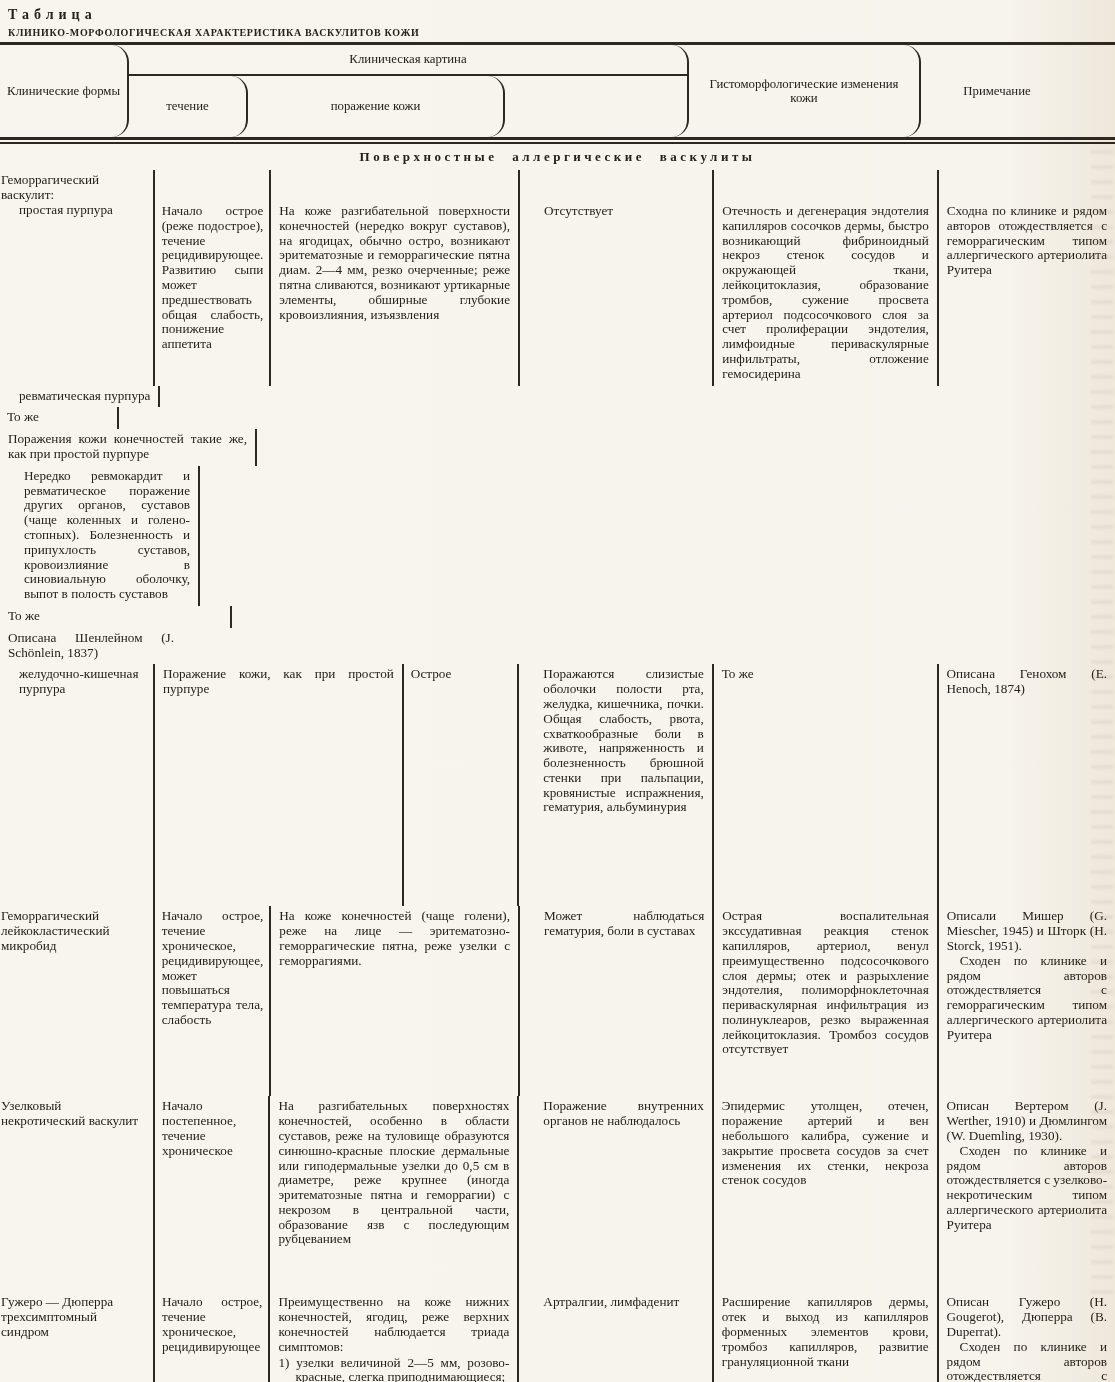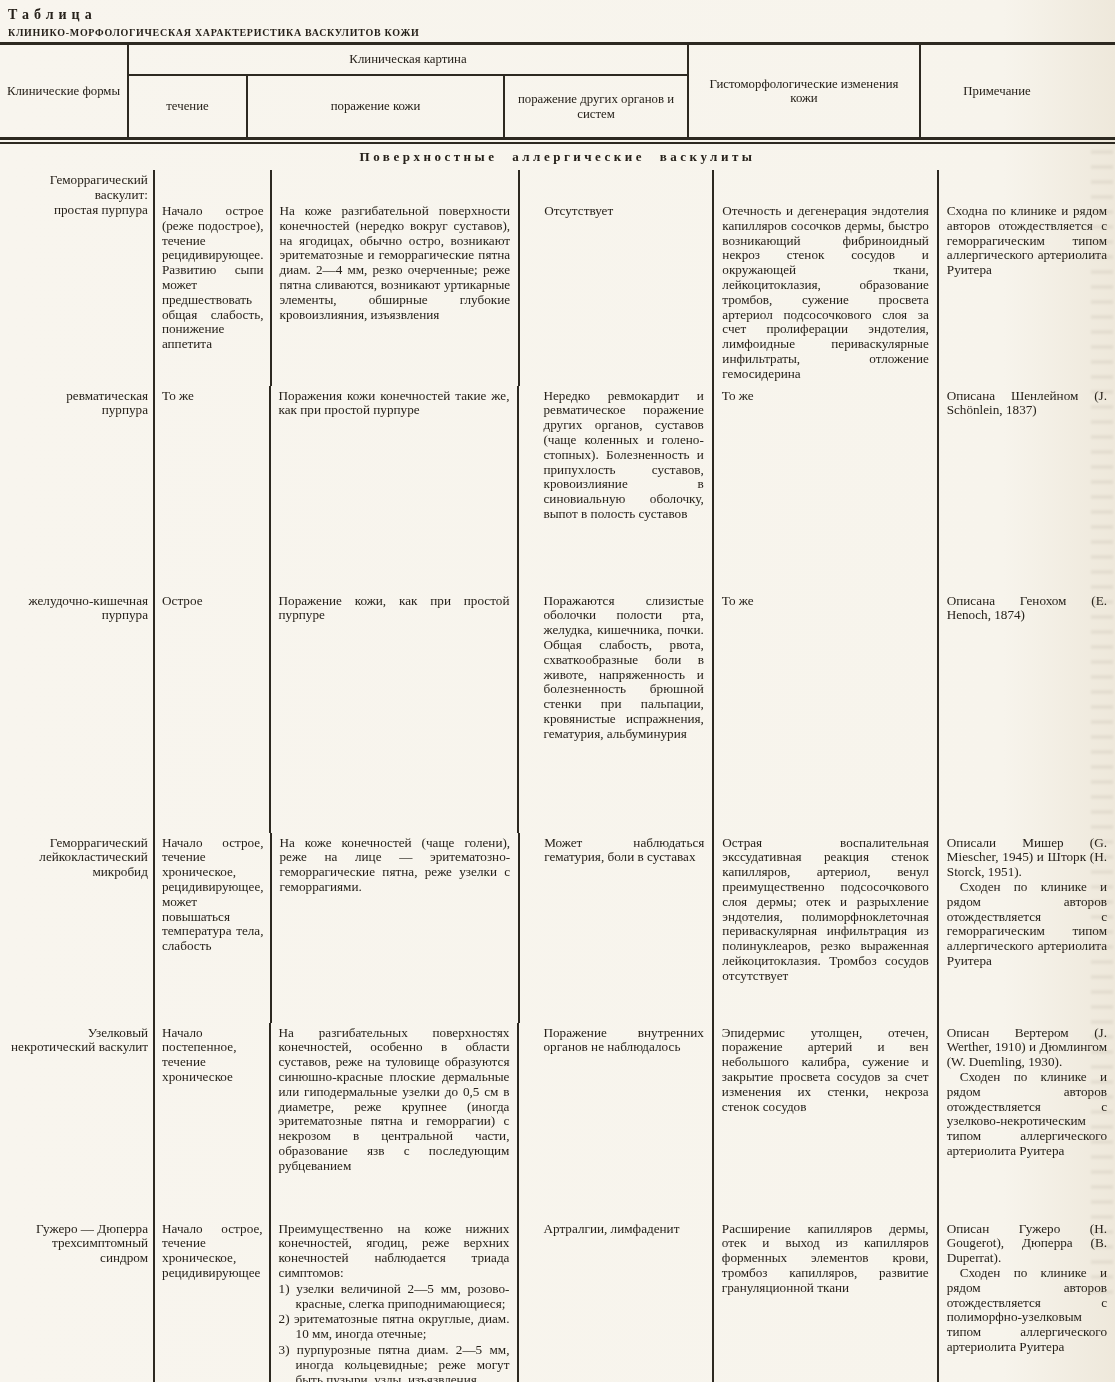--- a/index.html
+++ b/index.html
@@ -10,21 +10,21 @@
     color:#26211a;
   }
   .top-block { padding:7px 0 0 8px; }
   .table-label { font-weight:bold; font-size:14px; letter-spacing:5px; }
   .doc-title { font-weight:bold; font-size:10px; letter-spacing:0.7px; margin-top:4px; white-space:nowrap; }
   .rule-top { border-top:3px solid #2d2921; margin-top:4px; }
 
   
   .thead { display:flex; height:92px; box-sizing:border-box; }
   .th { font-size:12.8px; line-height:14.5px; text-align:center; }
-  .vline { border-right:2px solid #2d2921; }
+  .vline { border-right:2px solid #2d2921;border-radius:17px; }
   .th-forms { width:129px; box-sizing:border-box; display:flex; align-items:center; justify-content:center; padding:0 6px; }
   .th-group { width:560px; box-sizing:border-box; display:flex; flex-direction:column; }
   .th-group-title { height:31px; box-sizing:border-box; display:flex; align-items:center; justify-content:center; border-bottom:2px solid #2d2921; }
   .th-sub { display:flex; flex:1; }
   .th-sub > div { box-sizing:border-box; display:flex; align-items:center; justify-content:center; padding:0 6px; }
   .th-course { width:119px; }
   .th-skin { width:257px; }
   .th-organs { width:182px; }
   .th-histo { width:232px; box-sizing:border-box; display:flex; align-items:center; justify-content:center; padding:0 14px; }
   .th-note { width:152px; box-sizing:border-box; display:flex; align-items:center; justify-content:center; padding:0 10px; }
@@ -32,27 +32,27 @@
   .rule-double { height:7px; border-top:3px solid #2d2921; border-bottom:2px solid #2d2921; box-sizing:border-box; }
 
   .section-title { height:26px; display:flex; align-items:center; justify-content:center;
     font-weight:bold; font-size:13px; letter-spacing:3.5px; word-spacing:8px; }
 
   
   .row { display:flex; }
   .cell { box-sizing:border-box; border-right:2px solid #2d2921; padding:3px 8px 4px;
     font-size:13.2px; line-height:14.8px; text-align:justify; overflow-wrap:break-word; hyphens:auto; }
   .cell:last-child { border-right:none; }
-  .c1 { width:160px; text-align:right; padding-left:7px; padding-right:5px; }
+  .c1 { width:160px; text-align:left; padding-left:1px; padding-right:5px; }
   .c2 { width:119px; padding-left:7px; padding-right:6px; }
   .c3 { width:257px; }
   .c4 { width:184px;margin-left:16px; }
   .c5 { width:232px; }
   .c6 { width:182px; }
-  .r1 { min-height:210px; } .r2 { min-height:205px; } .r3 { min-height:242px; }
+  .r1 { min-height:210px; } .r2 { min-height:205px;flex-direction:column; } .r3 { min-height:242px; }
   .r4 { min-height:190px; } .r5 { min-height:196px; } .r6 { min-height:174px; }
   .oft { padding-top:34px; }
   .sub { padding-left:18px; }
   .note-p2 { text-indent:13px; }
   .li { padding-left:17px; text-indent:-17px; margin-top:1px; }
 
   
   .bleed { position:absolute; right:2px; top:150px; width:22px; height:1150px; pointer-events:none;
     background:repeating-linear-gradient(to bottom, rgba(125,112,88,0.20) 0 4px, rgba(125,112,88,0) 4px 15px);
     filter:blur(1.2px); opacity:0.45; }
@@ -69,21 +69,20 @@
 
   <div class="rule-top"></div>
 
   <div class="thead">
     <div class="th th-forms vline">Клинические формы</div>
     <div class="th-group vline">
       <div class="th th-group-title">Клиническая картина</div>
       <div class="th-sub">
         <div class="th th-course vline">течение</div>
         <div class="th th-skin vline">поражение кожи</div>
-        <div class="th th-organs">поражение других органов и систем</div>
       </div>
     </div>
     <div class="th th-histo vline">Гистоморфологические изменения кожи</div>
     <div class="th th-note">Примечание</div>
   </div>
 
   <div class="rule-double"></div>
 
   <div class="section-title">Поверхностные аллергические васкулиты</div>
 
@@ -113,22 +112,22 @@
       <div class="cell c5">То же</div>
       <div class="cell c6">
         <div>Описана Шенлейном (J. Schönlein, 1837)</div>
       </div>
     </div>
 
     <div class="row r3">
       <div class="cell c1">
         <div class="sub">желудочно-кишечная пурпура</div>
       </div>
+      <div class="cell c3">Поражение кожи, как при простой пурпуре</div>
       <div class="cell c2">Острое</div>
-      <div class="cell c3">Поражение кожи, как при простой пурпуре</div>
       <div class="cell c4">Поражаются слизистые оболочки полости рта, желудка, кишечника, почки. Общая слабость, рвота, схваткообразные боли в животе, напряженность и болезненность брюшной стенки при пальпации, кровянистые испражнения, гематурия, альбуминурия</div>
       <div class="cell c5">То же</div>
       <div class="cell c6">
         <div>Описана Генохом (E. Henoch, 1874)</div>
       </div>
     </div>
 
     <div class="row r4">
       <div class="cell c1">
         <div>Геморрагический лейкокластический микробид</div>

